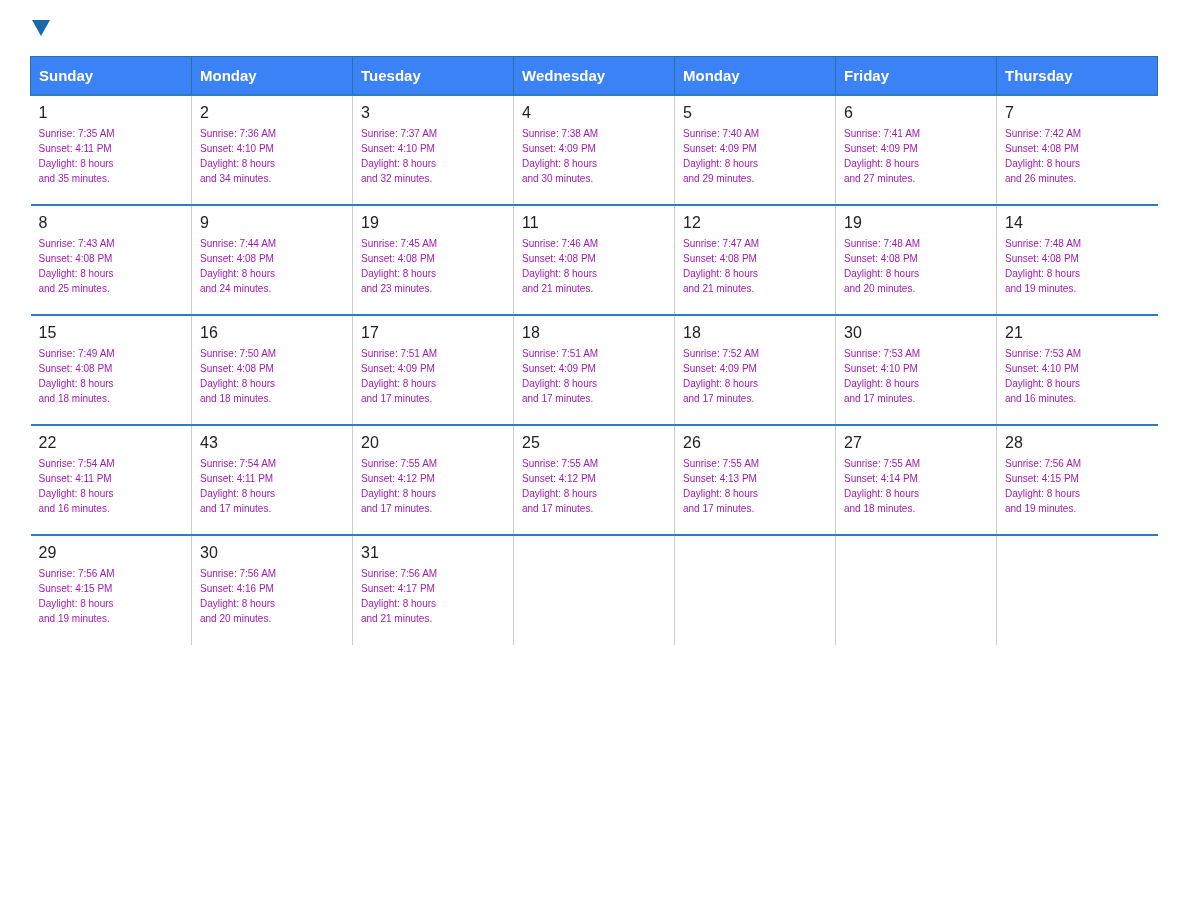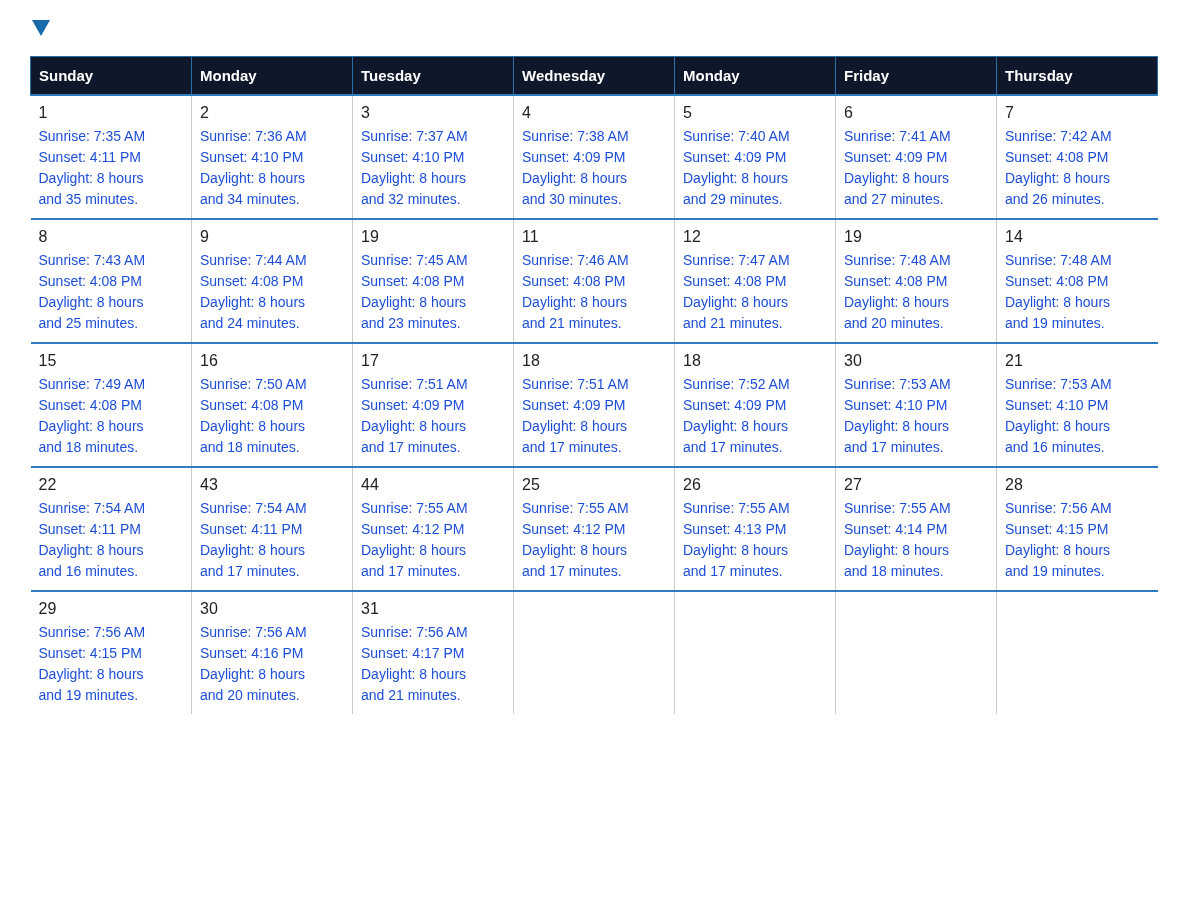--- a/index.html
+++ b/index.html
@@ -43,21 +43,21 @@
       font-size: 20px;
       color: #555;
       margin-top: 4px;
     }
     table {
       width: 100%;
       border-collapse: collapse;
       table-layout: fixed;
     }
     thead tr {
-      background-color: #0f172a;
+      background-color: #3b82f6;
     }
     thead th {
       color: #ffffff;
       font-size: 15px;
       font-weight: 600;
       padding: 10px 8px;
       text-align: left;
       border: 1px solid #2a6fa8;
     }
     tbody tr {
@@ -75,23 +75,23 @@
       border-right: none;
     }
     .day-num {
       font-size: 16px;
       font-weight: normal;
       color: #222;
       display: block;
       margin-bottom: 4px;
     }
     .day-info {
-      font-size: 14px;
+      font-size: 10px;
       line-height: 1.5;
-      color: #1d4ed8;
+      color: #a21caf;
     }
     .empty-cell {
       background: #fff;
     }
     .logo-line2 {
       display: flex;
       align-items: center;
     }
     .logo-arrow-wrap {
       display: inline-flex;
@@ -228,21 +228,21 @@
       <tr>
         <td>
           <span class="day-num">22</span>
           <div class="day-info">Sunrise: 7:54 AM<br>Sunset: 4:11 PM<br>Daylight: 8 hours<br>and 16 minutes.</div>
         </td>
         <td>
           <span class="day-num">43</span>
           <div class="day-info">Sunrise: 7:54 AM<br>Sunset: 4:11 PM<br>Daylight: 8 hours<br>and 17 minutes.</div>
         </td>
         <td>
-          <span class="day-num">44</span>
+          <span class="day-num">20</span>
           <div class="day-info">Sunrise: 7:55 AM<br>Sunset: 4:12 PM<br>Daylight: 8 hours<br>and 17 minutes.</div>
         </td>
         <td>
           <span class="day-num">25</span>
           <div class="day-info">Sunrise: 7:55 AM<br>Sunset: 4:12 PM<br>Daylight: 8 hours<br>and 17 minutes.</div>
         </td>
         <td>
           <span class="day-num">26</span>
           <div class="day-info">Sunrise: 7:55 AM<br>Sunset: 4:13 PM<br>Daylight: 8 hours<br>and 17 minutes.</div>
         </td>

